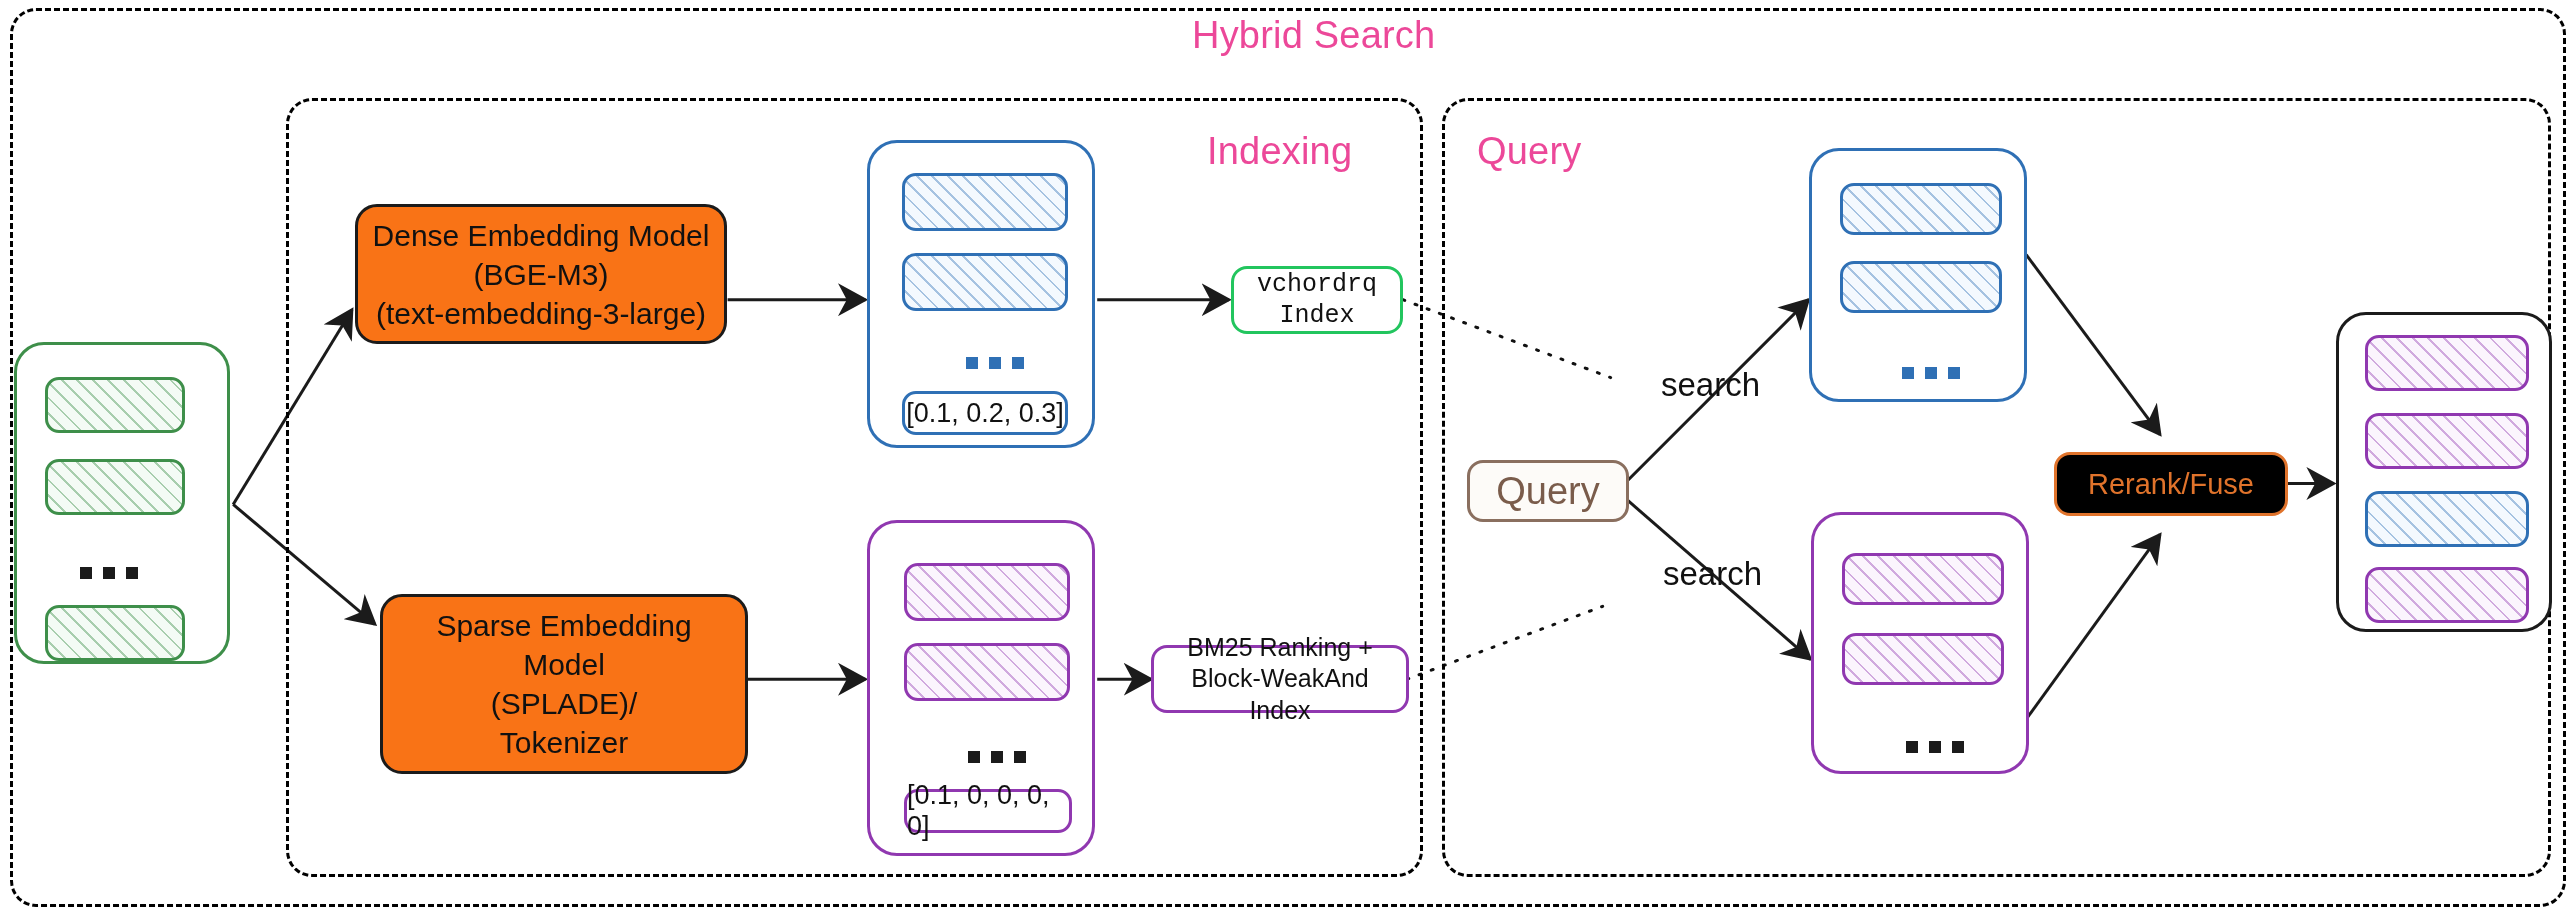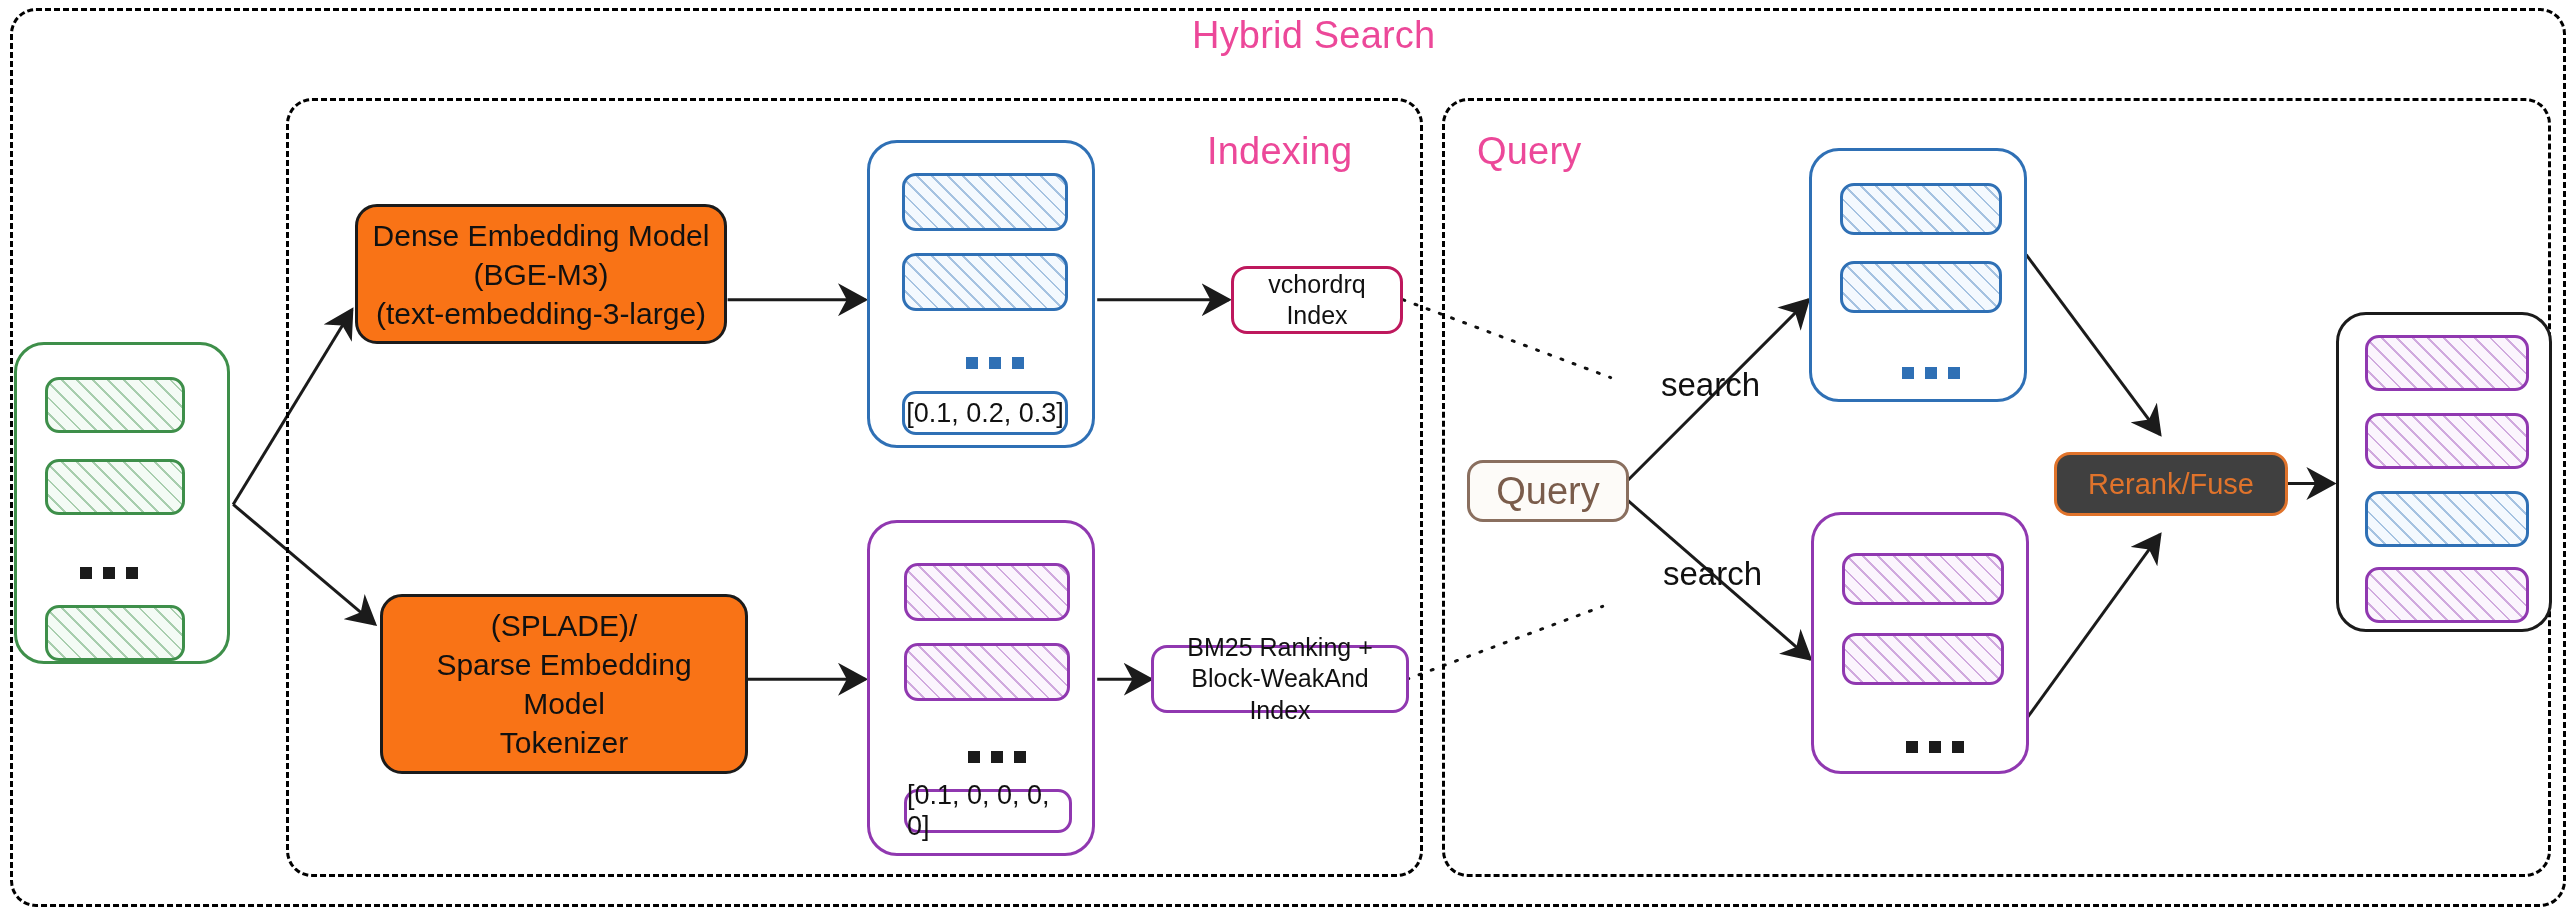--- a/index.html
+++ b/index.html
@@ -36,21 +36,21 @@
     padding:6px 10px;
   }
 
   
   .idxbox{
     border-radius:16px;background:#fff;
     display:flex;align-items:center;justify-content:center;
     text-align:center;font-size:25px;line-height:1.25;color:#111;
     padding:4px 8px;
   }
-  .idxbox.blue{border:3px solid #be185d;}
+  .idxbox.blue{border:3px solid #22c55e;font-family:Liberation Mono, monospace;}
   .idxbox.purple{border:3px solid #9038b0;}
 
   
   .coll{
     border-radius:30px;background:#fff;
   }
   .coll.green {border:3px solid #3e8f4a;}
   .coll.blue  {border:3px solid #2f70b5;}
   .coll.purple{border:3px solid #9038b0;}
   .coll.black {border:3px solid #1b1b1b;}
@@ -94,21 +94,21 @@
   .dots.blue   i{background:#2f70b5;}
   .dots.purple i{background:#1b1b1b;}
 
   
   .querybox{
     border:3px solid #8a6f5f;border-radius:16px;background:#fdfbf8;
     display:flex;align-items:center;justify-content:center;
     color:#7a5c4b;font-size:38px;
   }
   .rerankbox{
-    border:3px solid #e0732b;border-radius:16px;background:#404040;
+    border:3px solid #e0732b;border-radius:16px;background:#000000;
     display:flex;align-items:center;justify-content:center;
     color:#e0732b;font-size:29px;white-space:nowrap;
   }
 
   
   .edge-label{
     position:absolute;font-size:33px;color:#111;white-space:nowrap;
   }
 
   
@@ -177,22 +177,22 @@
   <div class="procbox abs" style="left:355px;top:204px;width:372px;height:140px;">
     <div>
       <div>Dense Embedding Model</div>
       <div>(BGE-M3)</div>
       <div>(text-embedding-3-large)</div>
     </div>
   </div>
 
   <div class="procbox abs" style="left:380px;top:594px;width:368px;height:180px;">
     <div>
+      <div>Sparse Embedding Model</div>
       <div>(SPLADE)/</div>
-      <div>Sparse Embedding Model</div>
       <div>Tokenizer</div>
     </div>
   </div>
 
   <div class="abs coll blue" style="left:867px;top:140px;width:228px;height:308px;">
     <div class="chip blue" style="left:32px;top:30px;width:166px;height:58px;"></div>
     <div class="chip blue" style="left:32px;top:110px;width:166px;height:58px;"></div>
     <div class="dots blue" style="left:96px;top:214px;">
         <i></i>
         <i></i>

